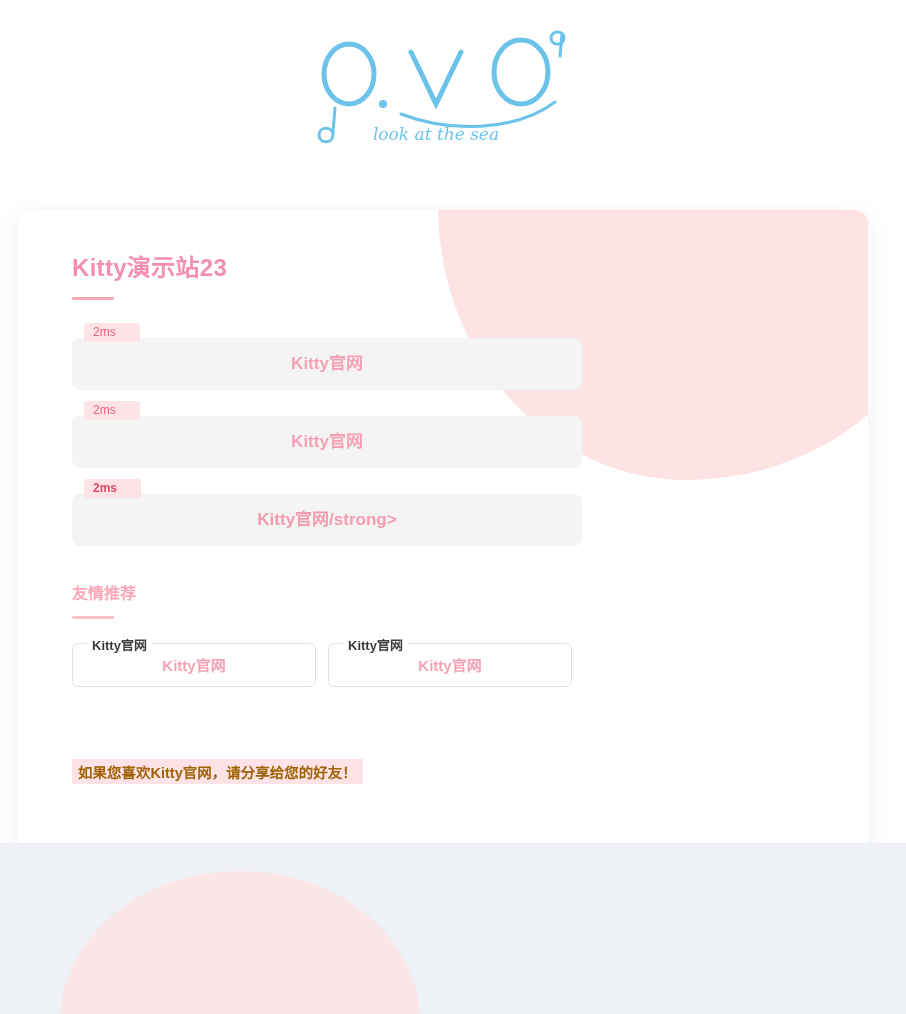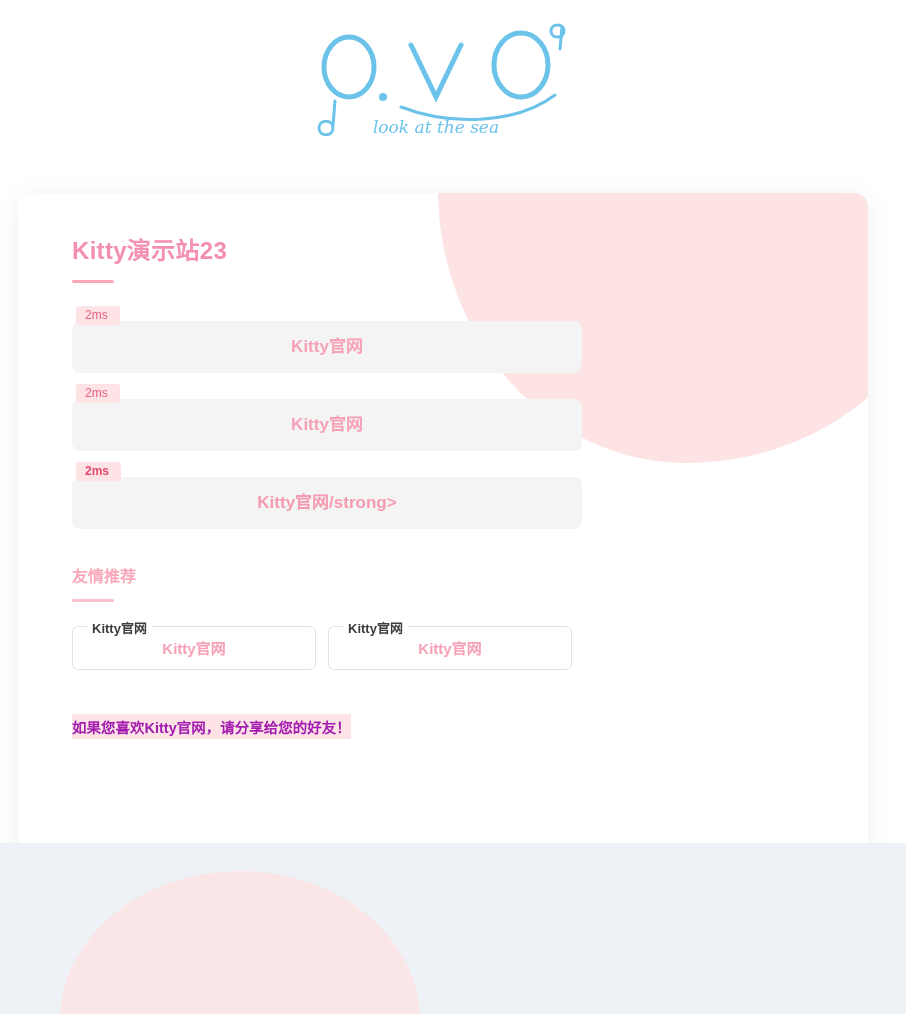--- a/index.html
+++ b/index.html
@@ -29,29 +29,29 @@
     left: 60px; top: 28px;
     width: 360px; height: 300px;
     background: #fde4e4;
     border-radius: 50%;
     opacity: .85;
   }
 
   
   .logo-wrap {
     position: absolute;
-    left: 0; top: 23px;
+    left: 0; top: 30px;
     width: 906px; height: 160px;
   }
   .logo-svg { display: block; margin: 0 auto; }
 
   
   .card {
     position: absolute;
-    left: 18px; top: 193px;
+    left: 18px; top: 210px;
     width: 850px; height: 752px;
     background: #ffffff;
     border-radius: 14px;
     box-shadow: 0 4px 22px rgba(120,130,150,.13);
     overflow: hidden;
   }
   .card-deco {
     position: absolute;
     right: -90px; top: -150px;
     width: 520px; height: 420px;
@@ -80,22 +80,22 @@
     border-radius: 2px;
   }
 
   
   .links { margin-top: 22px; }
   .link-row { position: relative; margin-bottom: 10px; }
   .ping {
     display: inline-block;
     position: relative;
     z-index: 3;
-    margin-left: 4px;
-    padding: 3px 12px 4px 9px;
+    margin-left: 12px;
+    padding: 3px 24px 4px 9px;
     background: #fde3e6;
     color: #e8607d;
     font-size: 12px;
     line-height: 1;
     border-radius: 3px;
   }
   .ping.bold { font-weight: bold; color: #e24a6a; }
   .link-btn {
     display: block;
     margin-top: -4px;
@@ -174,27 +174,27 @@
   .fieldset .flink {
     font-size: 15px;
     font-weight: bold;
     color: #f7a1b6;
     text-decoration: none;
     cursor: pointer;
   }
 
   
   .share {
-    margin-top: 44px;
+    margin-top: 72px;
     display: inline-block;
     font-size: 14.5px;
     font-weight: bold;
-    color: #a21caf;
+    color: #a16207;
     background: #fde3e6;
-    padding: 2px 0;
+    padding: 2px 6px;
   }
 </style>
 </head>
 <body>
 
 <div class="page">
 
   <div class="logo-wrap">
     <svg class="logo-svg" width="300" height="140" viewBox="0 0 300 140" fill="none">
       <g stroke="#6cc3ea" stroke-width="5" stroke-linecap="round" fill="none">

